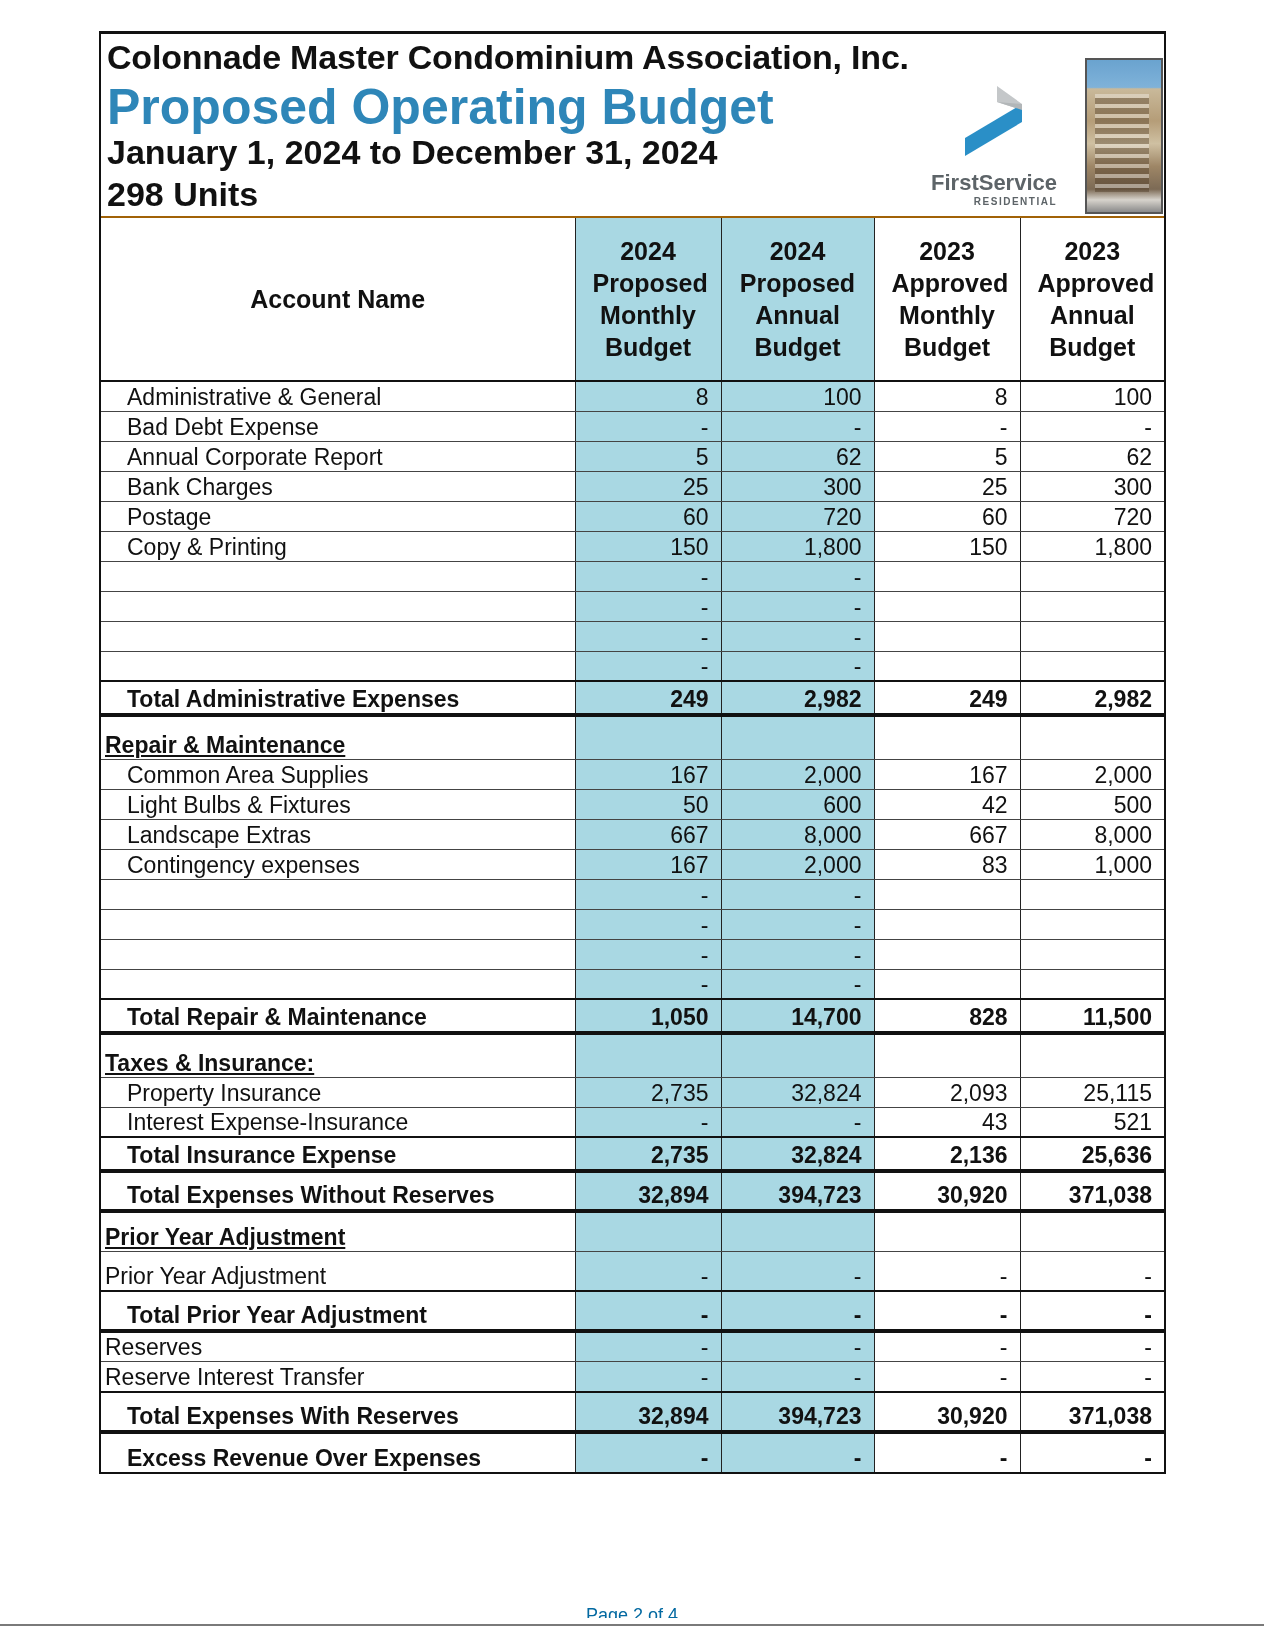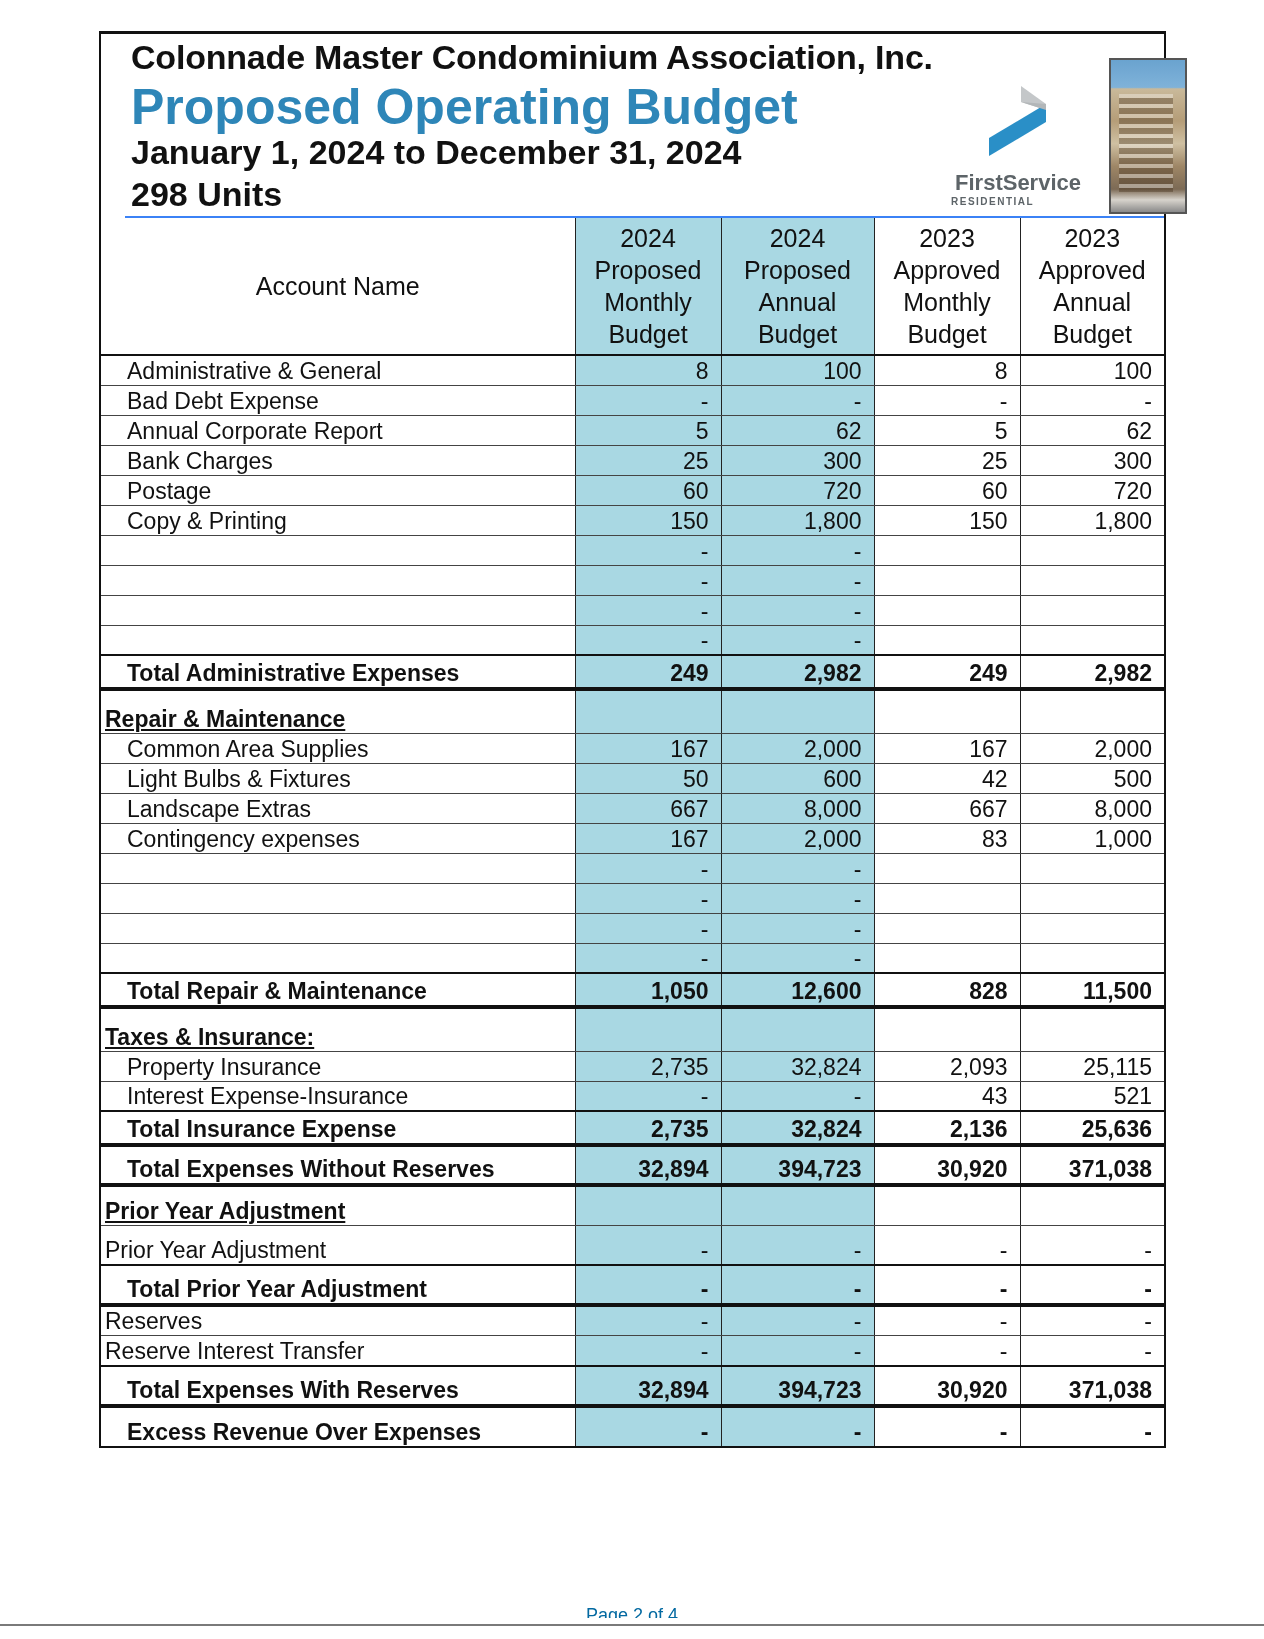--- a/index.html
+++ b/index.html
@@ -1,42 +1,42 @@
 <!DOCTYPE html>
 <html><head>
 <meta charset="utf-8">
 <style>
   html, body { margin:0; padding:0; background:#ffffff; }
   body { width:1264px; height:1639px; position:relative; overflow:hidden; font-family:"Liberation Sans", sans-serif; color:#111; }
   .page-bottom-line { position:absolute; left:0; right:0; top:1624px; height:2px; background:#7a7a7a; }
   .footer { position:absolute; top:1600px; left:0; width:1264px; text-align:center; font-size:18px; color:#0369a1; height:18px; overflow:hidden; line-height:30px; }
 
   .sheet { position:absolute; left:99px; top:31px; width:1067px; border:2px solid #111; border-top:3px solid #111; box-sizing:border-box; }
-  .head { position:relative; height:182px; border-bottom:2px solid #3b82f6;margin-left:24px; }
+  .head { position:relative; height:182px; border-bottom:2px solid #a16207; }
   .t1 { position:absolute; left:6px; top:4px; font-size:34px; font-weight:bold; letter-spacing:-0.2px; }
   .t2 { position:absolute; left:6px; top:44px; font-size:50px; font-weight:bold; color:#2e86b8; }
   .t3 { position:absolute; left:6px; top:99px; font-size:34px; font-weight:bold; }
   .t4 { position:absolute; left:6px; top:141px; font-size:34px; font-weight:bold; }
   .logo { position:absolute; left:826px; top:48px; width:140px; height:126px; }
   .logo-name { position:absolute; left:0; top:88px; width:130px; text-align:right; font-size:22px; font-weight:bold; color:#5d6468; }
-  .logo-sub { position:absolute; left:0; top:114px; width:130px; font-size:10px; font-weight:bold; letter-spacing:1.5px; color:#5d6468; }
+  .logo-sub { position:absolute; left:0; top:114px; width:130px; text-align:right; font-size:10px; font-weight:bold; letter-spacing:1.5px; color:#5d6468; }
   .photo { position:absolute; left:984px; top:24px; width:78px; height:156px; border:2px solid #555; box-sizing:border-box;
     background:linear-gradient(180deg,#6aa3cf 0%,#7fb2d9 18%,#c9b99a 19%,#b59d78 40%,#cfc0a2 55%,#9e8666 70%,#7c6a55 85%,#d7d3cc 92%,#8a8a8a 100%); }
   .photo::before { content:""; position:absolute; left:8px; top:34px; width:54px; height:98px;
     background:repeating-linear-gradient(180deg, rgba(255,255,255,0.35) 0 4px, rgba(60,40,20,0.35) 4px 10px); }
 
   table.budget { border-collapse:collapse; width:1063px; table-layout:fixed; }
   table.budget col.c0 { width:474px; }
   table.budget col.c1 { width:146px; }
   table.budget col.c2 { width:153px; }
   table.budget col.c3 { width:146px; }
   table.budget col.c4 { width:144px; }
   th, td { border-left:1px solid #222; padding:0 12px 0 8px; box-sizing:border-box; }
   th:first-child, td:first-child { border-left:none; }
-  thead th { height:133px; font-size:25px; font-weight:normal; line-height:32px; text-align:center; padding:4px; border-bottom:2px solid #111; vertical-align:middle; }
+  thead th { height:133px; font-size:25px; font-weight:bold; line-height:32px; text-align:center; padding:17px; border-bottom:2px solid #111; vertical-align:middle; }
   thead th.acct { font-size:25px; }
   .hl { background:#a9d8e3; }
   tbody td { font-size:23px; height:30px; border-bottom:1px solid #444; vertical-align:bottom; line-height:28px; }
   tbody td.num { text-align:right; }
   tbody td.name { padding-left:26px; }
   tr.blank td { height:30px; }
   tr.total td { font-weight:bold; border-top:2px solid #111; border-bottom:4px solid #111; height:34px; }
   tr.section td { height:44px; border-bottom:1px solid #444; }
   tr.section td.name { font-weight:bold; text-decoration:underline; padding-left:4px; }
   tr.plain td.name { padding-left:4px; }
@@ -240,21 +240,21 @@
         <tr class="blank">
           <td class="name"></td>
           <td class="num hl">-</td>
           <td class="num hl">-</td>
           <td class="num"></td>
           <td class="num"></td>
         </tr>
         <tr class="total">
           <td class="name">Total Repair &amp; Maintenance</td>
           <td class="num hl">1,050</td>
-          <td class="num hl">12,600</td>
+          <td class="num hl">14,700</td>
           <td class="num">828</td>
           <td class="num">11,500</td>
         </tr>
         <tr class="section">
           <td class="name">Taxes &amp; Insurance:</td>
           <td class="num hl"></td>
           <td class="num hl"></td>
           <td class="num"></td>
           <td class="num"></td>
         </tr>

